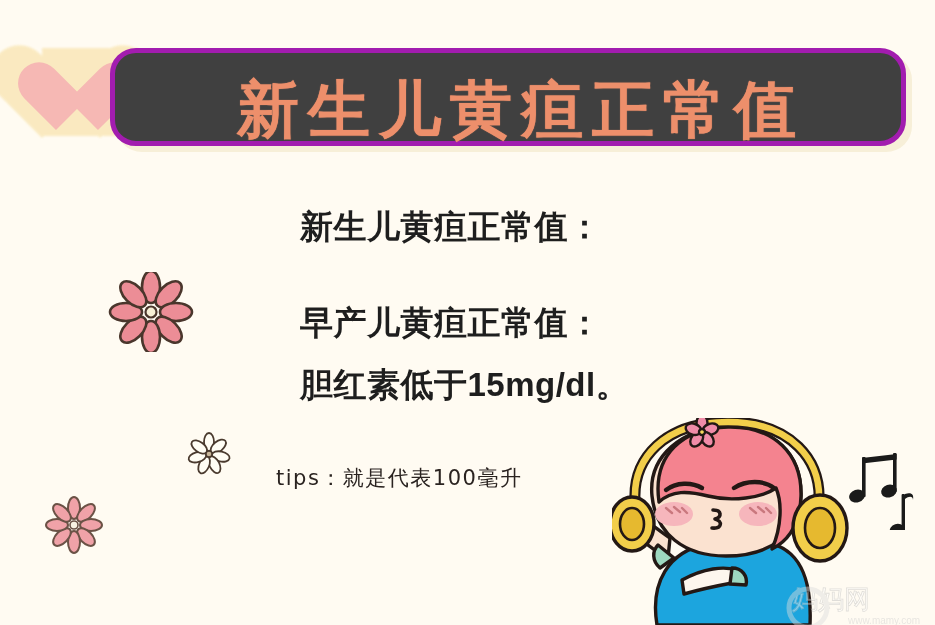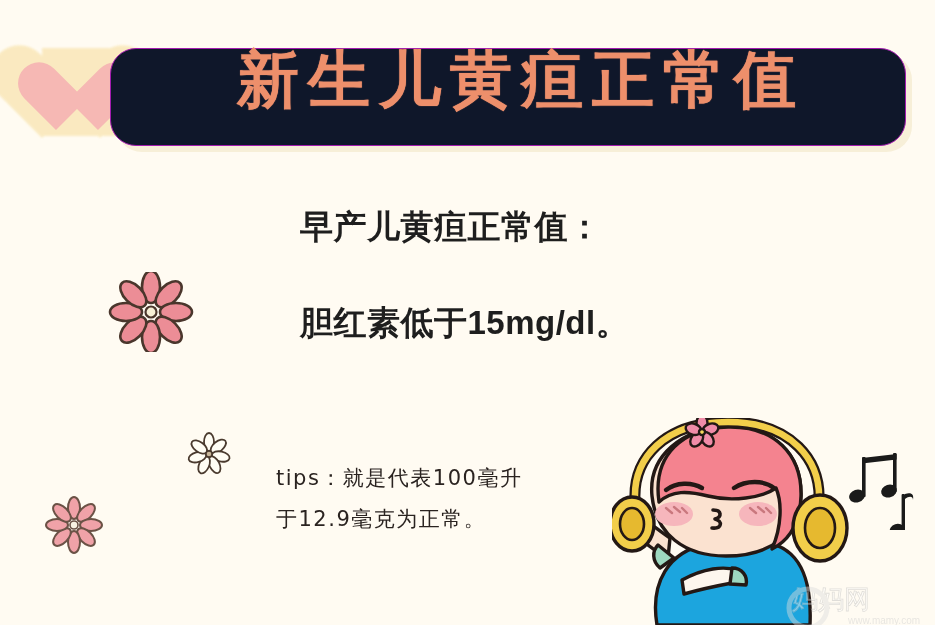--- a/index.html
+++ b/index.html
@@ -33,24 +33,24 @@
   }
   .heart-front:before{left:0;top:0;transform:rotate(-45deg);transform-origin:0 100%;}
   .heart-front:after{left:0;top:0;transform:rotate(45deg);transform-origin:100% 100%;}
 
   .banner-shadow{
     position:absolute;left:116px;top:32px;width:796px;height:98px;
     background:#F7EFD8;border-radius:26px;
   }
   .banner{
     position:absolute;left:110px;top:26px;width:796px;height:98px;
-    background:#0f172a;border-radius:26px;
-    border:1px solid #a21caf;
+    background:#404040;border-radius:26px;
+    border:5px solid #a21caf;
     box-sizing:border-box;
-    display:flex;align-items:flex-start;justify-content:center;
+    display:flex;align-items:flex-end;justify-content:center;
   }
   .banner-title{
     font-size:62px;font-weight:bold;color:#ED8F6B;
     letter-spacing:9px;line-height:1;
     padding-left:26px;
     text-shadow:0 0 1px #ED8F6B;
     white-space:nowrap;
   }
 
   
@@ -94,30 +94,30 @@
     <div class="heart-back"></div>
     <div class="heart-front"></div>
     <div class="banner-shadow"></div>
     <div class="banner">
       <div class="banner-title">新生儿黄疸正常值</div>
     </div>
   </div>
 
   <div class="body-text">
     <div class="para">
-      <div class="line">早产儿黄疸正常值：</div>
+      <div class="line">新生儿黄疸正常值：</div>
     </div>
     <div class="para">
+      <div class="line">早产儿黄疸正常值：</div>
       <div class="line">胆红素低于15mg/dl。</div>
     </div>
   </div>
 
   <div class="tips">
     <div class="tips-line">tips：就是代表100毫升</div>
-    <div class="tips-line">于12.9毫克为正常。</div>
   </div>
 
   <div class="flower" style="left:108px;top:272px;">
     <svg width="86" height="80" viewBox="0 0 86 80">
       <g transform="translate(43,40)">
         <g stroke="#4A362C" stroke-width="2.6" fill="#EC8D96">
           <ellipse cx="0" cy="-25" rx="9" ry="16"></ellipse>
           <ellipse cx="0" cy="-25" rx="9" ry="16" transform="rotate(45)"></ellipse>
           <ellipse cx="0" cy="-25" rx="9" ry="16" transform="rotate(90)"></ellipse>
           <ellipse cx="0" cy="-25" rx="9" ry="16" transform="rotate(135)"></ellipse>

